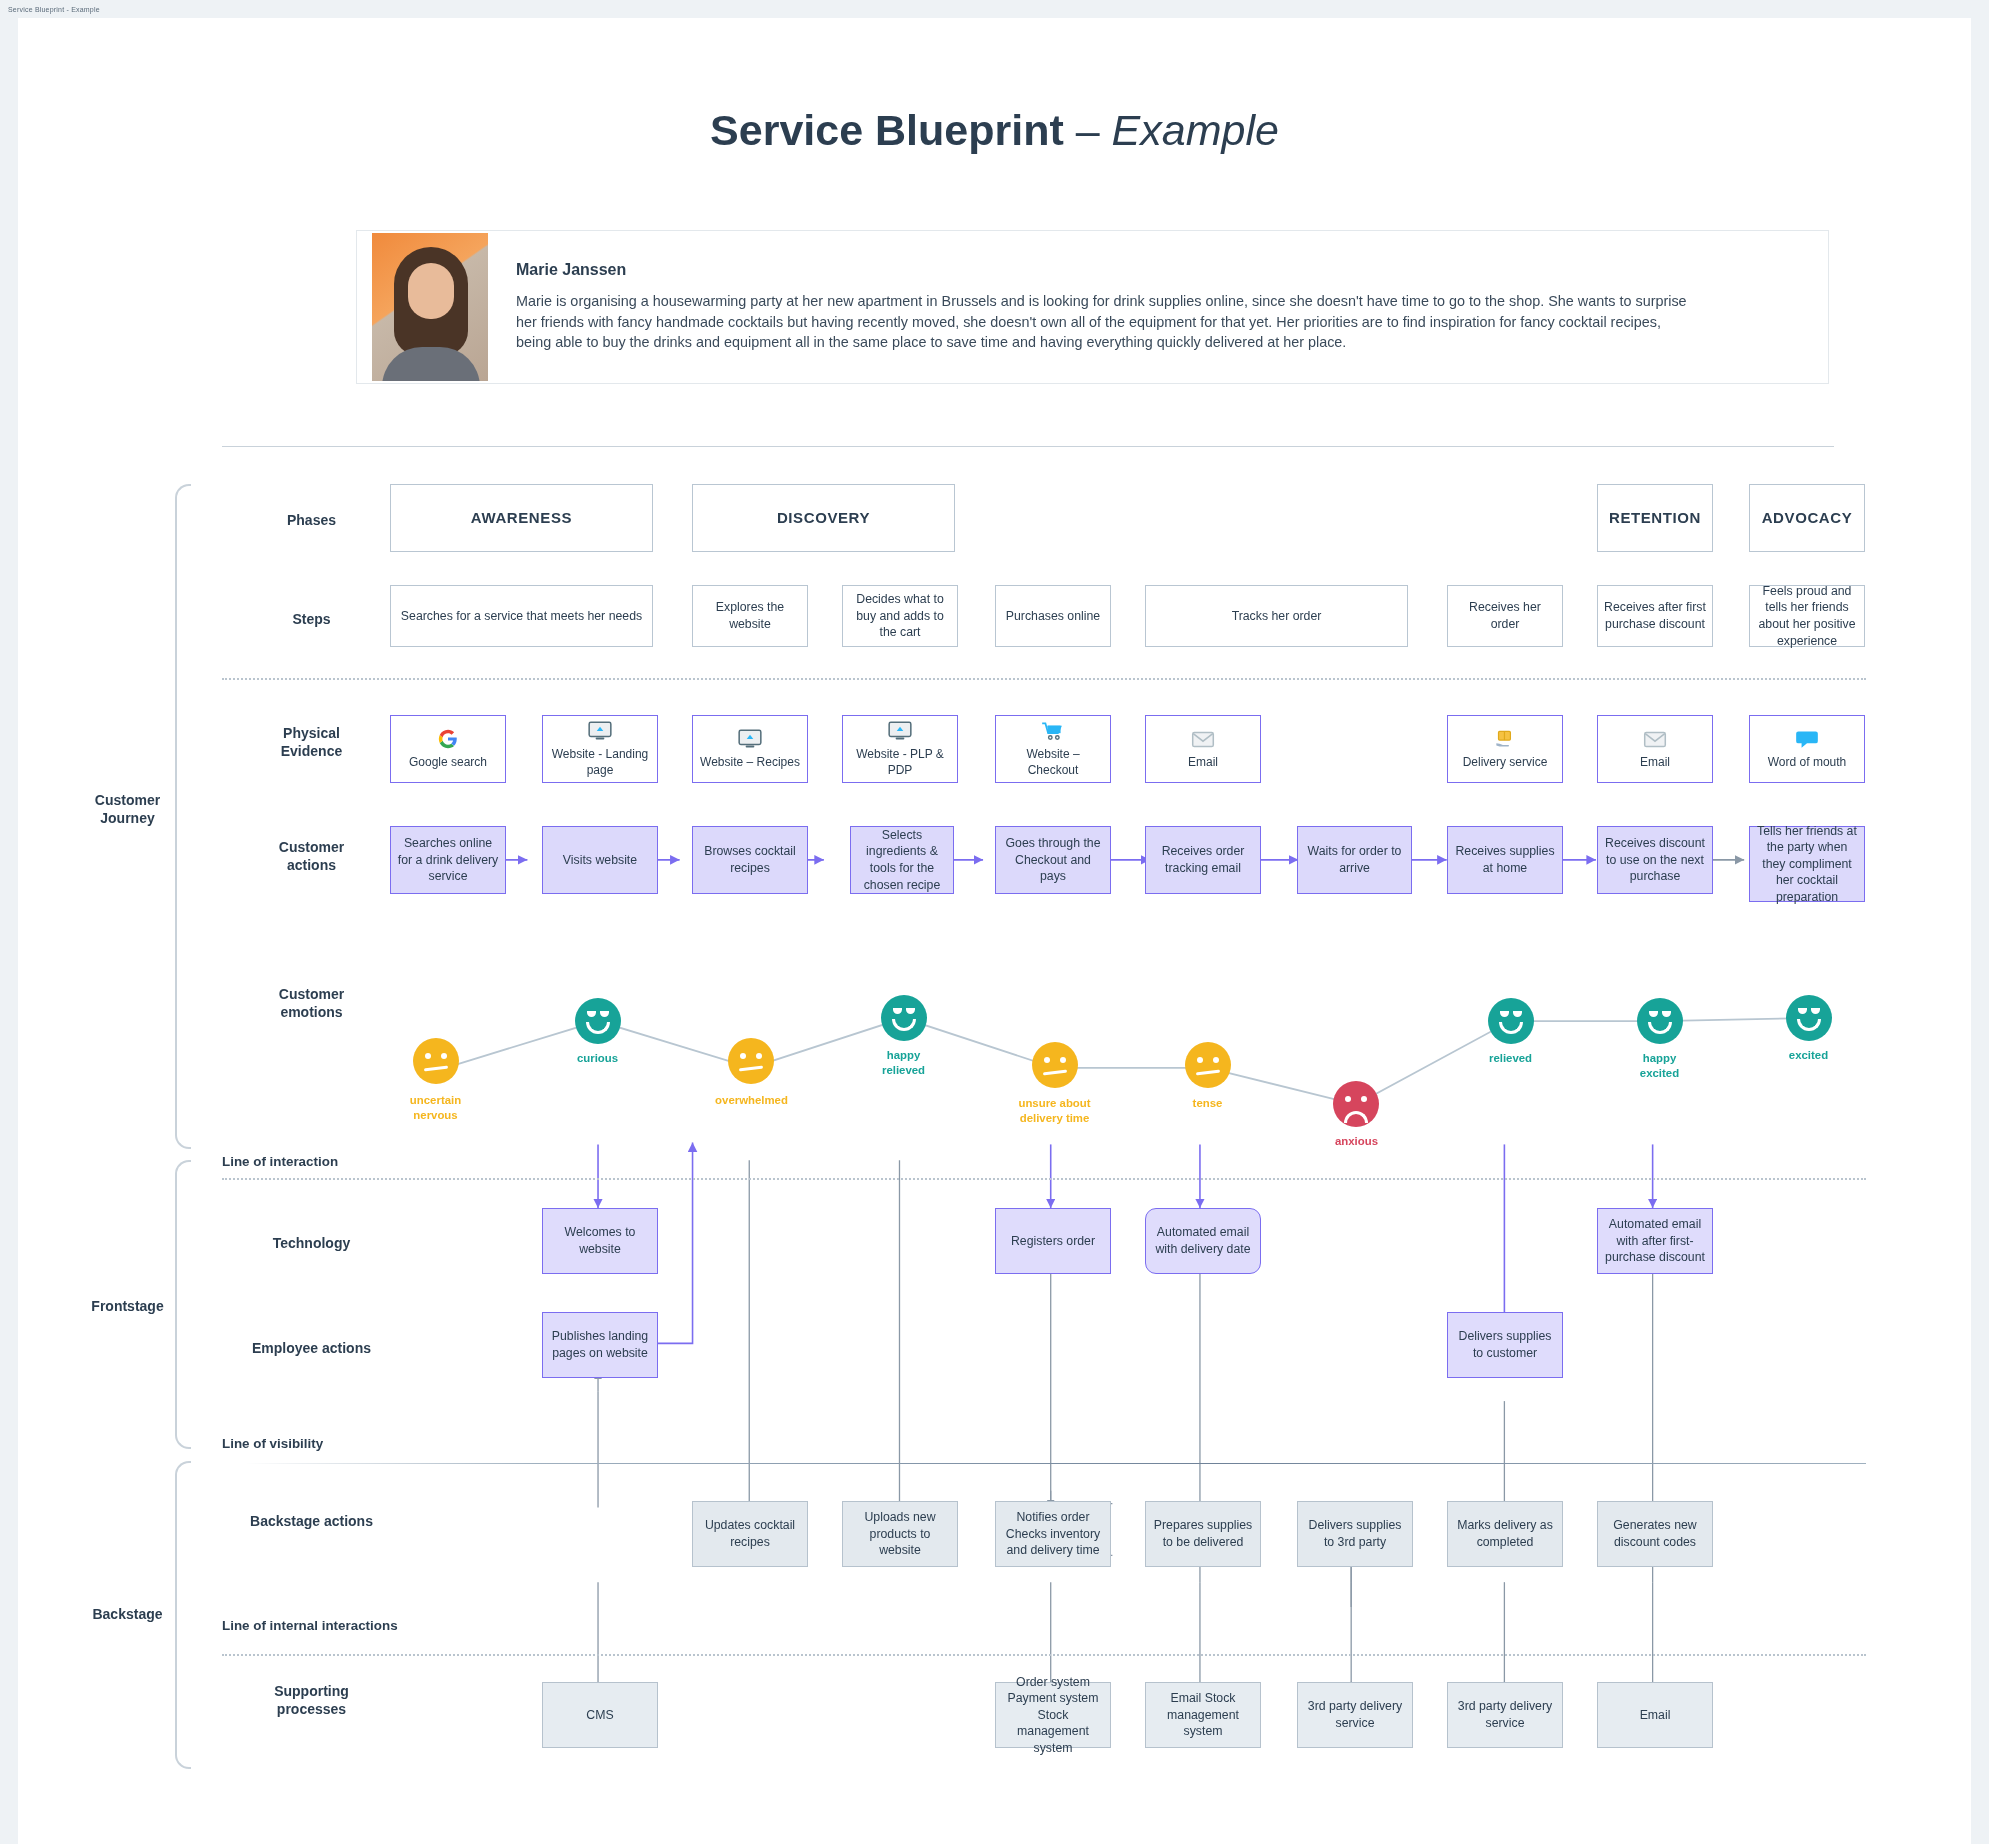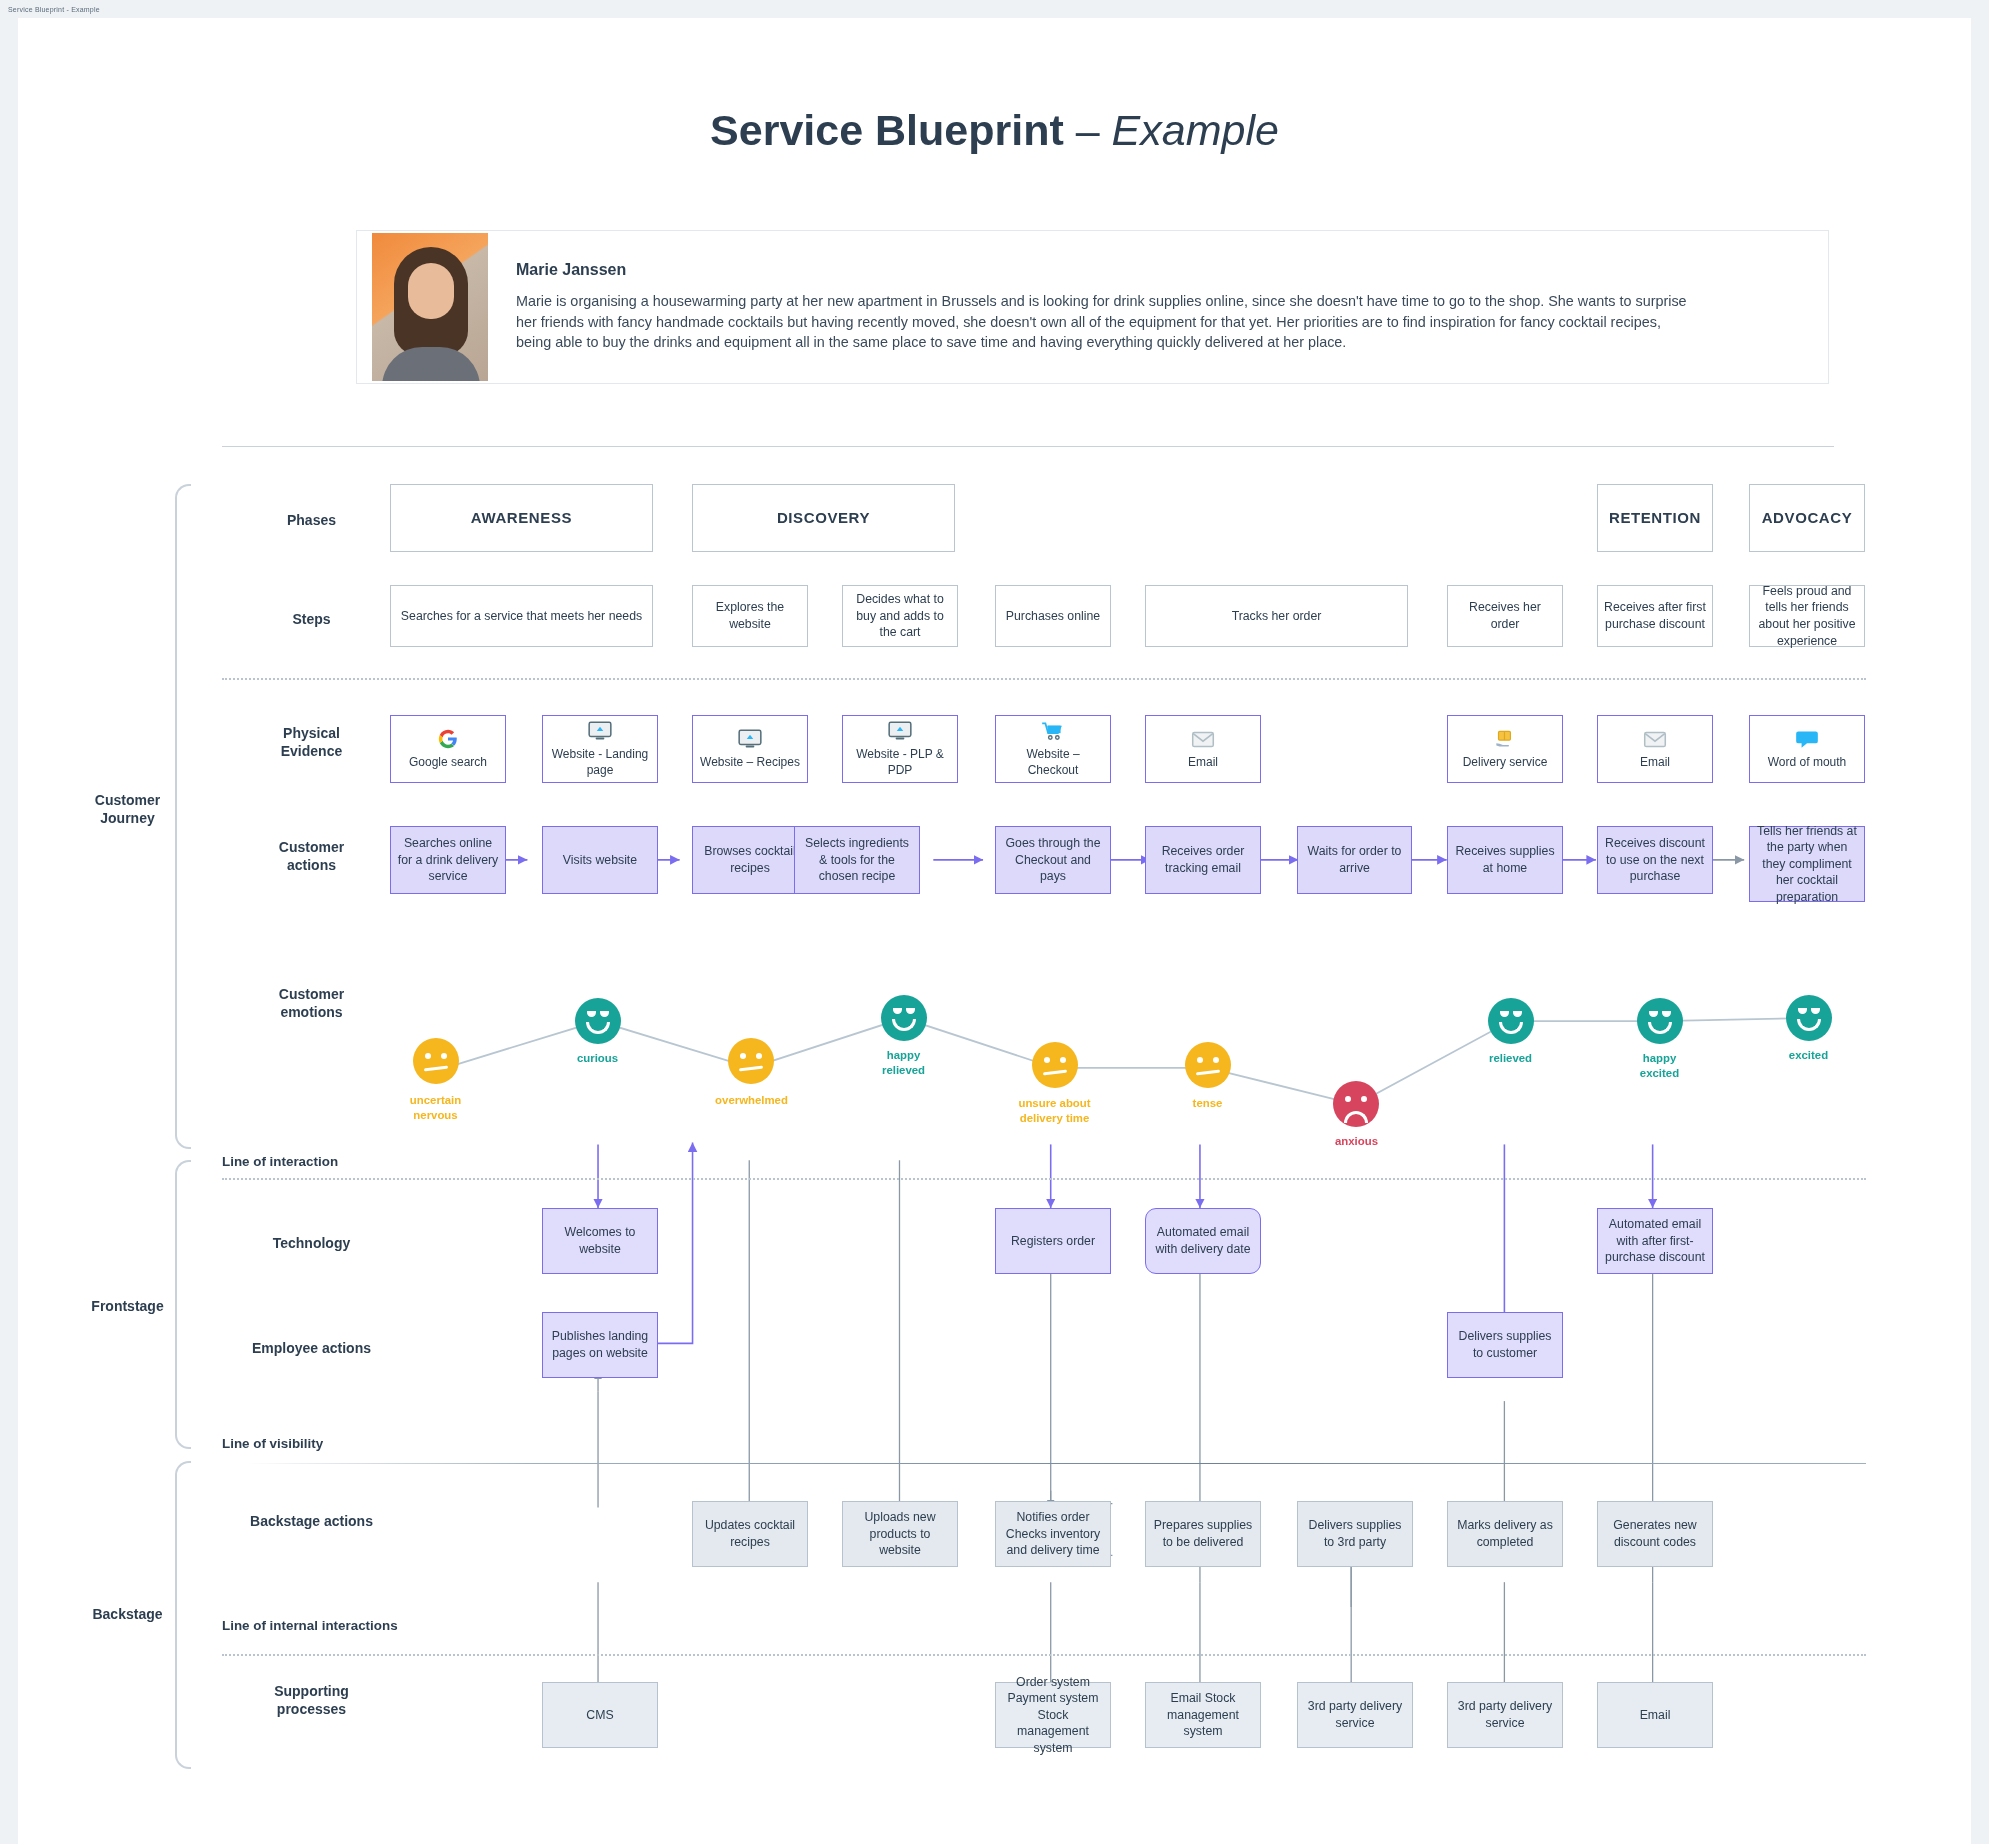--- a/index.html
+++ b/index.html
@@ -380,21 +380,21 @@
       <svg class="ico" viewBox="0 0 24 20">
           <path d="M4 3h16a2 2 0 012 2v7a2 2 0 01-2 2h-8l-5 4v-4H4a2 2 0 01-2-2V5a2 2 0 012-2z" fill="#29b6f6"></path>
         </svg>
     </span>
     <span class="evid-label">Word of mouth</span>
   </div>
 
   <div class="cell act-cell" style="left:372px; top:808px; width:116px; height:68px;">Searches online for a drink delivery service</div>
   <div class="cell act-cell" style="left:524px; top:808px; width:116px; height:68px;">Visits website</div>
   <div class="cell act-cell" style="left:674px; top:808px; width:116px; height:68px;">Browses cocktail recipes</div>
-  <div class="cell act-cell" style="left:776px; top:808px; width:126px; height:68px;text-align:center;">Selects ingredients &amp; tools for the chosen recipe</div>
+  <div class="cell act-cell" style="left:832px; top:808px; width:104px; height:68px;text-align:center;">Selects ingredients &amp; tools for the chosen recipe</div>
   <div class="cell act-cell" style="left:977px; top:808px; width:116px; height:68px;">Goes through the Checkout and pays</div>
   <div class="cell act-cell" style="left:1127px; top:808px; width:116px; height:68px;">Receives order tracking email</div>
   <div class="cell act-cell" style="left:1279px; top:808px; width:115px; height:68px;">Waits for order to arrive</div>
   <div class="cell act-cell" style="left:1429px; top:808px; width:116px; height:68px;">Receives supplies at home</div>
   <div class="cell act-cell" style="left:1579px; top:808px; width:116px; height:68px;">Receives discount to use on the next purchase</div>
   <div class="cell act-cell" style="left:1731px; top:808px; width:116px; height:76px;">Tells her friends at the party when they compliment her cocktail preparation</div>
 
   <div class="emo neutral" style="left:395px; top:1020px; background:#f5b61e;">
     <span class="eye l"></span>
       <span class="eye r"></span>

